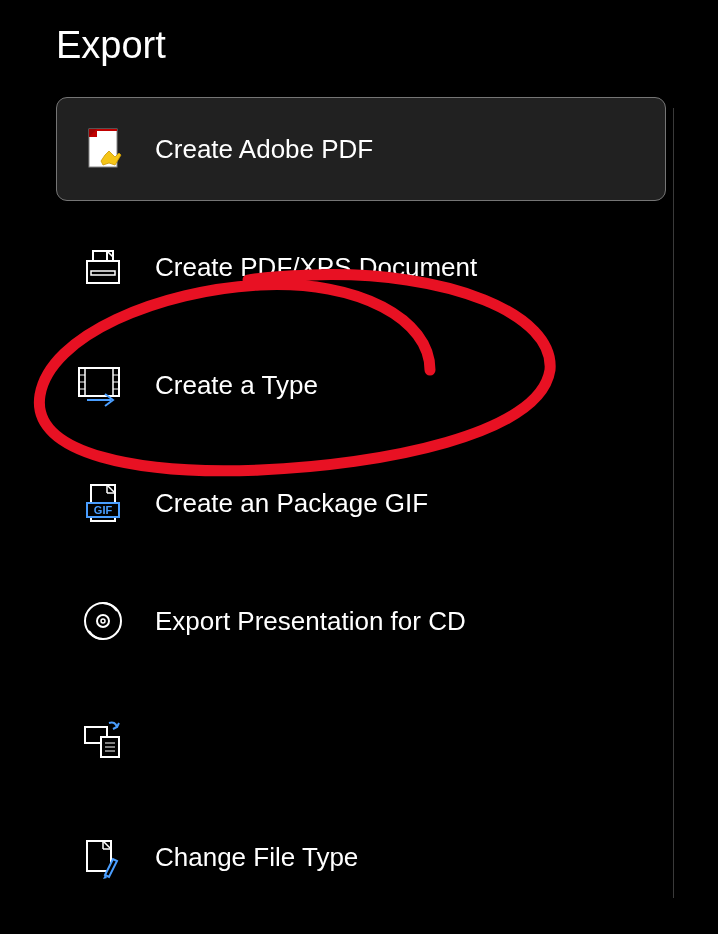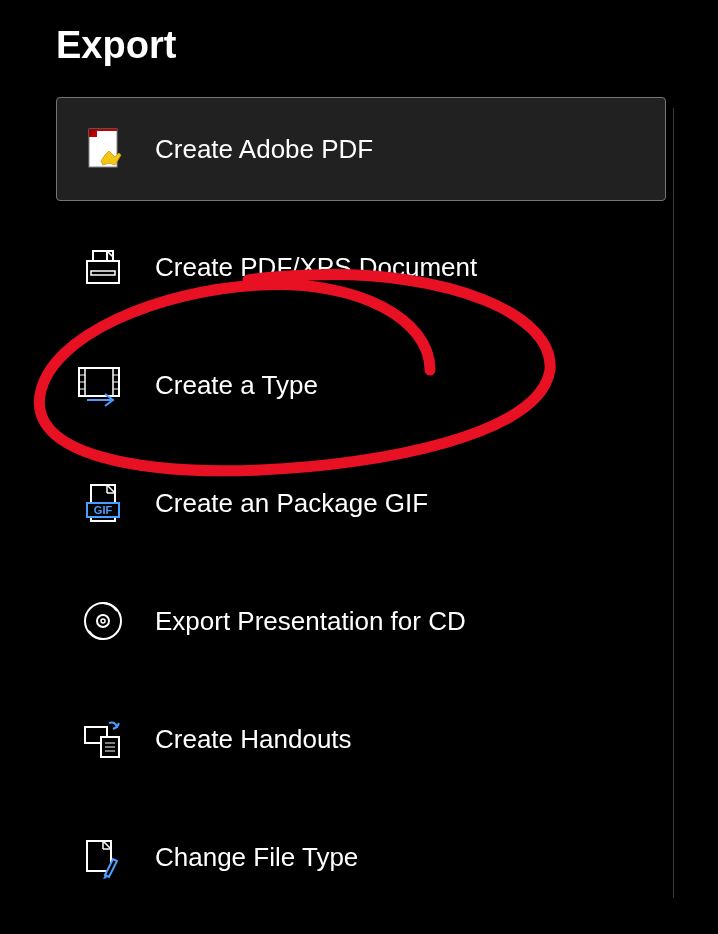--- a/index.html
+++ b/index.html
@@ -14,35 +14,35 @@
       font-family: 'Segoe UI', Arial, sans-serif;
       color: #ffffff;
       position: relative;
       overflow: hidden;
     }
     .export-panel {
       padding: 24px 0 0 56px;
     }
     .page-title {
       font-size: 38px;
-      font-weight: 700;
+      font-weight: 400;
       margin-bottom: 30px;
     }
     .option-list {
       display: flex;
       flex-direction: column;
     }
     .option-item {
       display: flex;
       align-items: center;
       height: 104px;
       padding: 0 16px;
       cursor: pointer;
       border: 1px solid transparent;
-      border-radius: 4px;
+      border-radius: 11px;
       margin-bottom: 14px;
       width: 610px;
     }
     .option-item.selected {
       background: #212121;
       border: 1px solid #757575;
     }
     .option-icon {
       width: 54px;
       height: 54px;
@@ -154,21 +154,20 @@
       <span class="option-icon">
         <svg width="48" height="48" viewBox="0 0 48 48">
           <rect x="6" y="12" width="22" height="16" fill="none" stroke="#ffffff" stroke-width="2"></rect>
           <rect x="22" y="22" width="18" height="20" fill="#000000" stroke="#ffffff" stroke-width="2"></rect>
           <line x1="26" y1="28" x2="36" y2="28" stroke="#ffffff" stroke-width="1"></line>
           <line x1="26" y1="32" x2="36" y2="32" stroke="#ffffff" stroke-width="1"></line>
           <line x1="26" y1="36" x2="36" y2="36" stroke="#ffffff" stroke-width="1"></line>
           <path d="M 30 8 Q 36 6 38 12 L 34 14 M 38 12 L 40 8" fill="none" stroke="#4a9eff" stroke-width="2"></path>
         </svg>
       </span>
-      <span class="option-label">Create Handouts</span>
     </div>
 
     <div class="option-item">
       <span class="option-icon">
         <svg width="48" height="48" viewBox="0 0 48 48">
           <rect x="8" y="8" width="24" height="30" fill="none" stroke="#ffffff" stroke-width="2"></rect>
           <polygon points="24,8 32,8 32,16" fill="none" stroke="#ffffff" stroke-width="1.5"></polygon>
           <line x1="24" y1="8" x2="24" y2="16" stroke="#ffffff" stroke-width="1.5"></line>
           <line x1="24" y1="16" x2="32" y2="16" stroke="#ffffff" stroke-width="1.5"></line>
           <path d="M 26 42 L 34 26 L 38 28 L 30 44 L 26 42 Z" fill="#000000" stroke="#4a9eff" stroke-width="2"></path>

